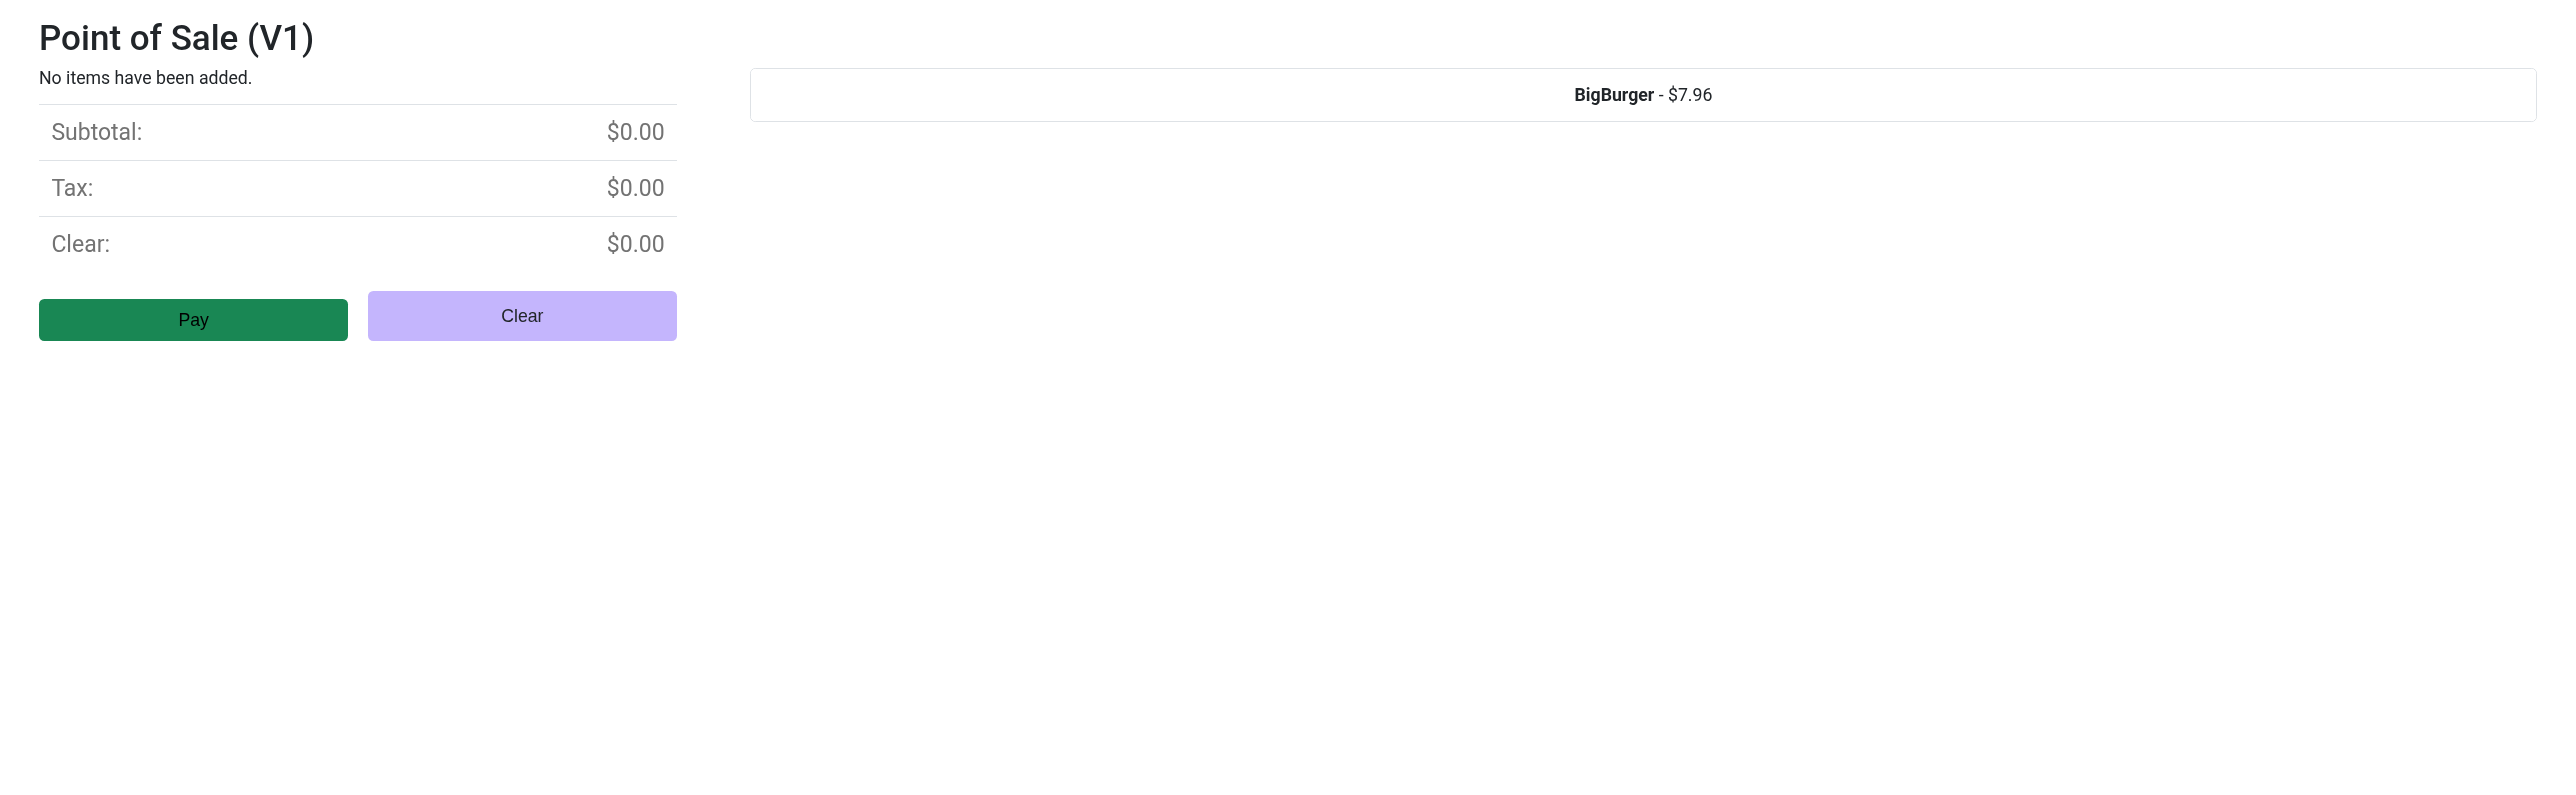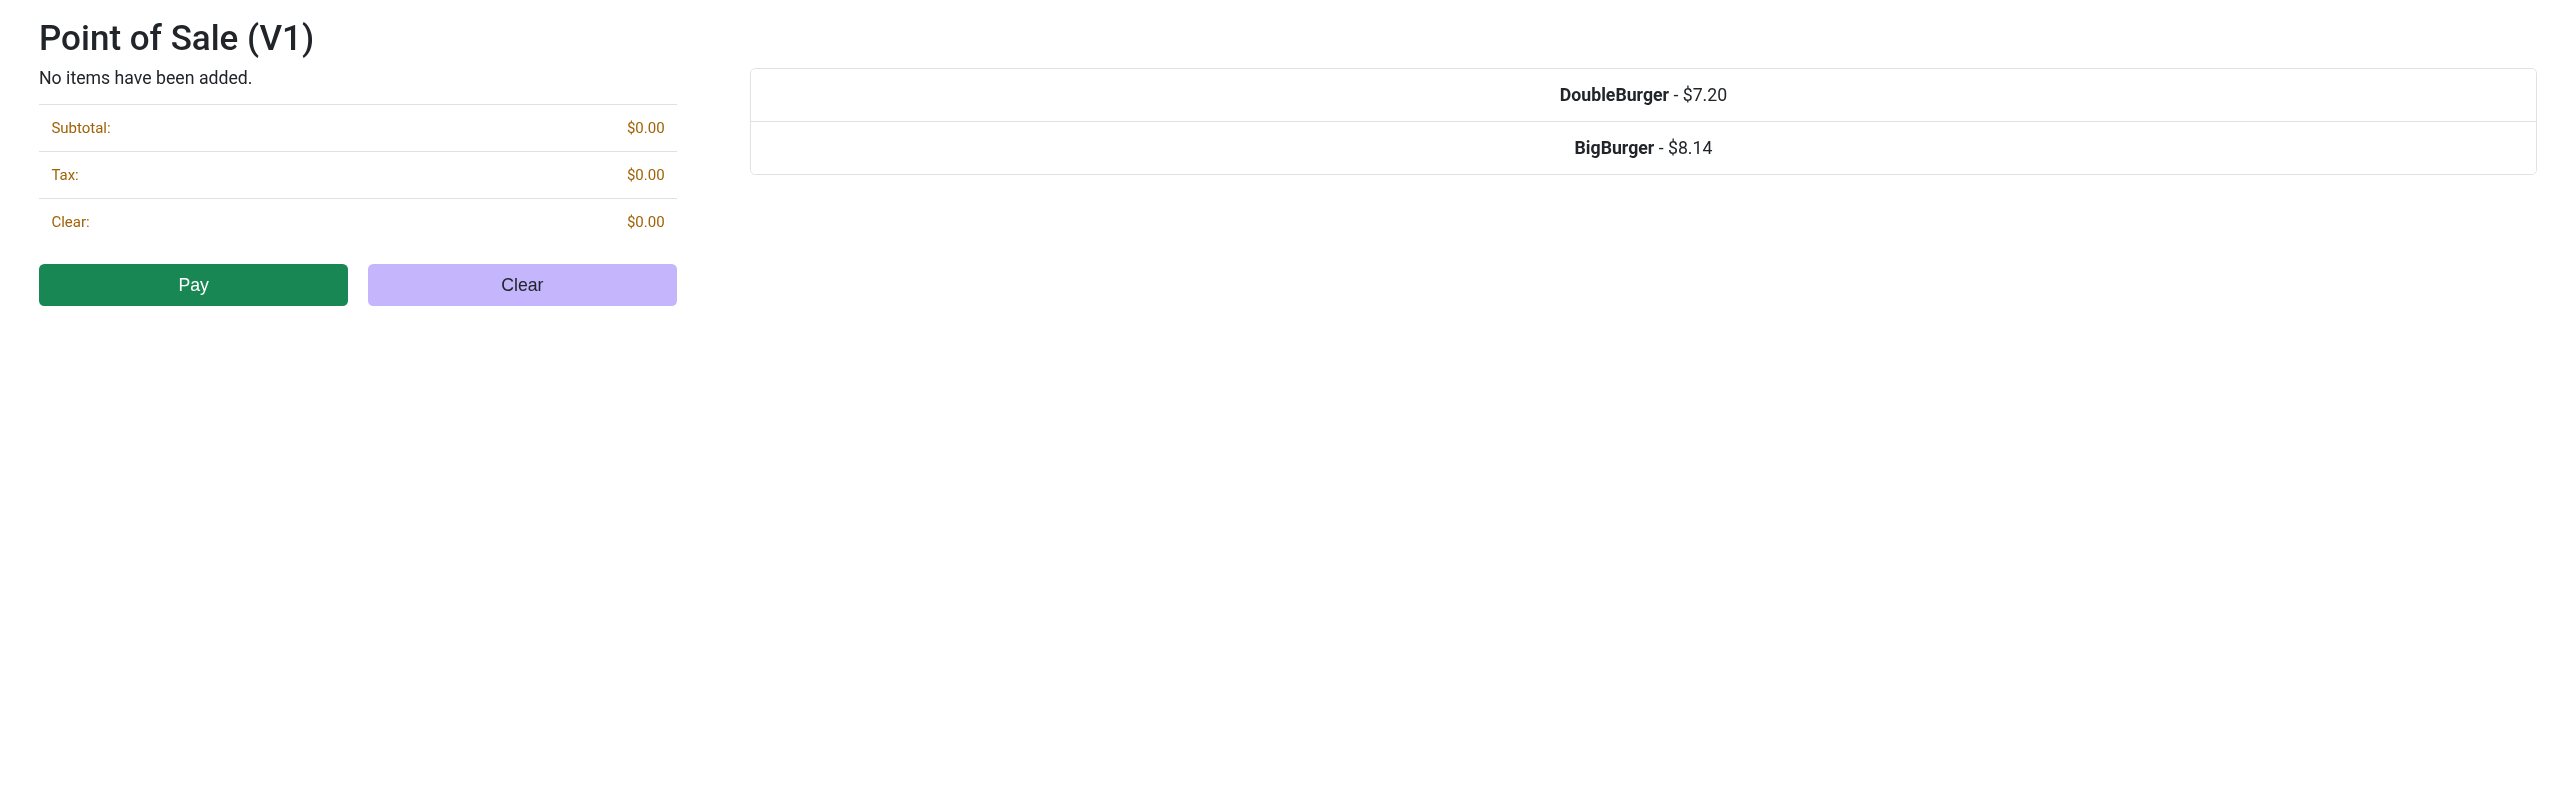--- a/index.html
+++ b/index.html
@@ -40,22 +40,22 @@
       border-top: 0.9px solid #dee2e6;
     }
     .totals-table tr {
       border-bottom: 0.9px solid #dee2e6;
     }
     .totals-table tr:last-child {
       border-bottom: none;
     }
     .totals-table td {
       padding: 14px 12.4px;
-      font-size: 15px;
-      color: #a16207;
+      font-size: 23px;
+      color: #737373;
       text-align: left;
     }
     .totals-table td:last-child {
       text-align: right;
     }
     .button-row {
       display: flex;
       gap: 19.5px;
       margin-top: 19.5px;
     }
@@ -63,21 +63,22 @@
       flex: 1;
       padding: 10.6px 0;
       font-size: 17.7px;
       border: none;
       border-radius: 5.3px;
       cursor: pointer;
       text-align: center;
     }
     .btn-success {
       background: #198754;
-      color: #ffffff;
+      color: #000000;
+      margin-top: 8px;
     }
     .btn-warning {
       background: #c4b5fd;
       color: #212529;
     }
     .product-list {
       border: 0.9px solid #dee2e6;
       border-radius: 5.3px;
       overflow: hidden;
     }
@@ -124,21 +125,18 @@
 
     <div class="button-row">
       <button class="btn btn-success">Pay</button>
       <button class="btn btn-warning">Clear</button>
     </div>
   </div>
 
   <div class="right-col">
     <div class="product-list">
       <div class="product-item">
-        <span class="pname">DoubleBurger</span><span> - </span><span>$7.20</span>
-      </div>
-      <div class="product-item">
-        <span class="pname">BigBurger</span><span> - </span><span>$8.14</span>
+        <span class="pname">BigBurger</span><span> - </span><span>$7.96</span>
       </div>
     </div>
   </div>
 </div>
 
 
 </body></html>

